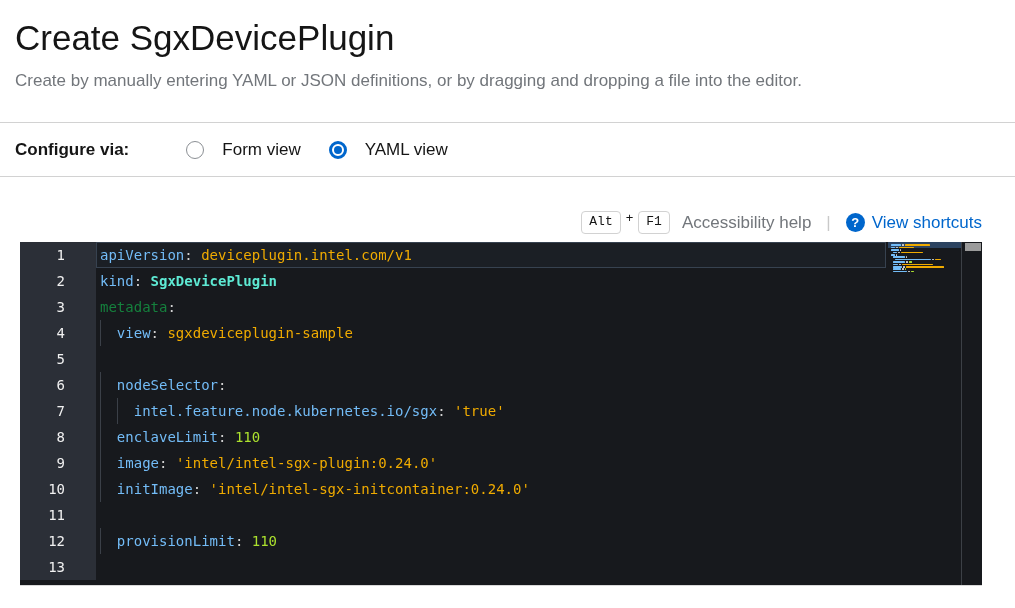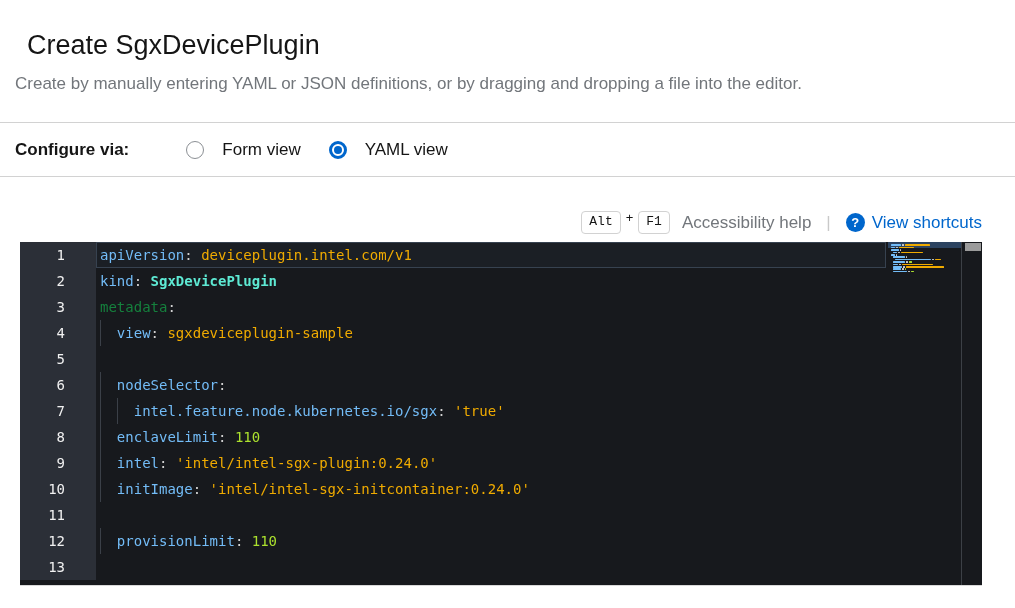--- a/index.html
+++ b/index.html
@@ -8,22 +8,22 @@
     width: 1015px; height: 608px;
     background: #ffffff;
     font-family: "Liberation Sans", sans-serif;
     color: #151515;
     overflow: hidden;
   }
 
   
   .page-header { height: 122px; padding: 17px 16px 0 15px; }
   .page-title {
-    margin: 12px;
-    font-size: 27px;
+    margin: 0;
+    font-size: 35px;
     font-weight: 500;
     line-height: 1.2;
     color: #151515;
   }
   .page-subtitle {
     margin: 11px 0 0;
     font-size: 17px;
     color: #72767b;
     line-height: 1.3;
   }
@@ -204,21 +204,21 @@
         <div class="code-line">
           <span class="line-num">7</span>
           <span class="line-content"><span class="indent-guide" style="left: 4px;"></span><span class="indent-guide" style="left: 20.8px;"></span><span style="color: rgb(210, 210, 210);">    </span><span style="color: rgb(115, 188, 247);">intel.feature.node.kubernetes.io/sgx</span><span style="color: rgb(210, 210, 210);">: </span><span style="color: rgb(240, 171, 0);">'true'</span></span>
         </div>
         <div class="code-line">
           <span class="line-num">8</span>
           <span class="line-content"><span class="indent-guide" style="left: 4px;"></span><span style="color: rgb(210, 210, 210);">  </span><span style="color: rgb(115, 188, 247);">enclaveLimit</span><span style="color: rgb(210, 210, 210);">: </span><span style="color: rgb(172, 225, 46);">110</span></span>
         </div>
         <div class="code-line">
           <span class="line-num">9</span>
-          <span class="line-content"><span class="indent-guide" style="left: 4px;"></span><span style="color: rgb(210, 210, 210);">  </span><span style="color: rgb(115, 188, 247);">intel</span><span style="color: rgb(210, 210, 210);">: </span><span style="color: rgb(240, 171, 0);">'intel/intel-sgx-plugin:0.24.0'</span></span>
+          <span class="line-content"><span class="indent-guide" style="left: 4px;"></span><span style="color: rgb(210, 210, 210);">  </span><span style="color: rgb(115, 188, 247);">image</span><span style="color: rgb(210, 210, 210);">: </span><span style="color: rgb(240, 171, 0);">'intel/intel-sgx-plugin:0.24.0'</span></span>
         </div>
         <div class="code-line">
           <span class="line-num">10</span>
           <span class="line-content"><span class="indent-guide" style="left: 4px;"></span><span style="color: rgb(210, 210, 210);">  </span><span style="color: rgb(115, 188, 247);">initImage</span><span style="color: rgb(210, 210, 210);">: </span><span style="color: rgb(240, 171, 0);">'intel/intel-sgx-initcontainer:0.24.0'</span></span>
         </div>
         <div class="code-line">
           <span class="line-num">11</span>
         </div>
         <div class="code-line">
           <span class="line-num">12</span>

